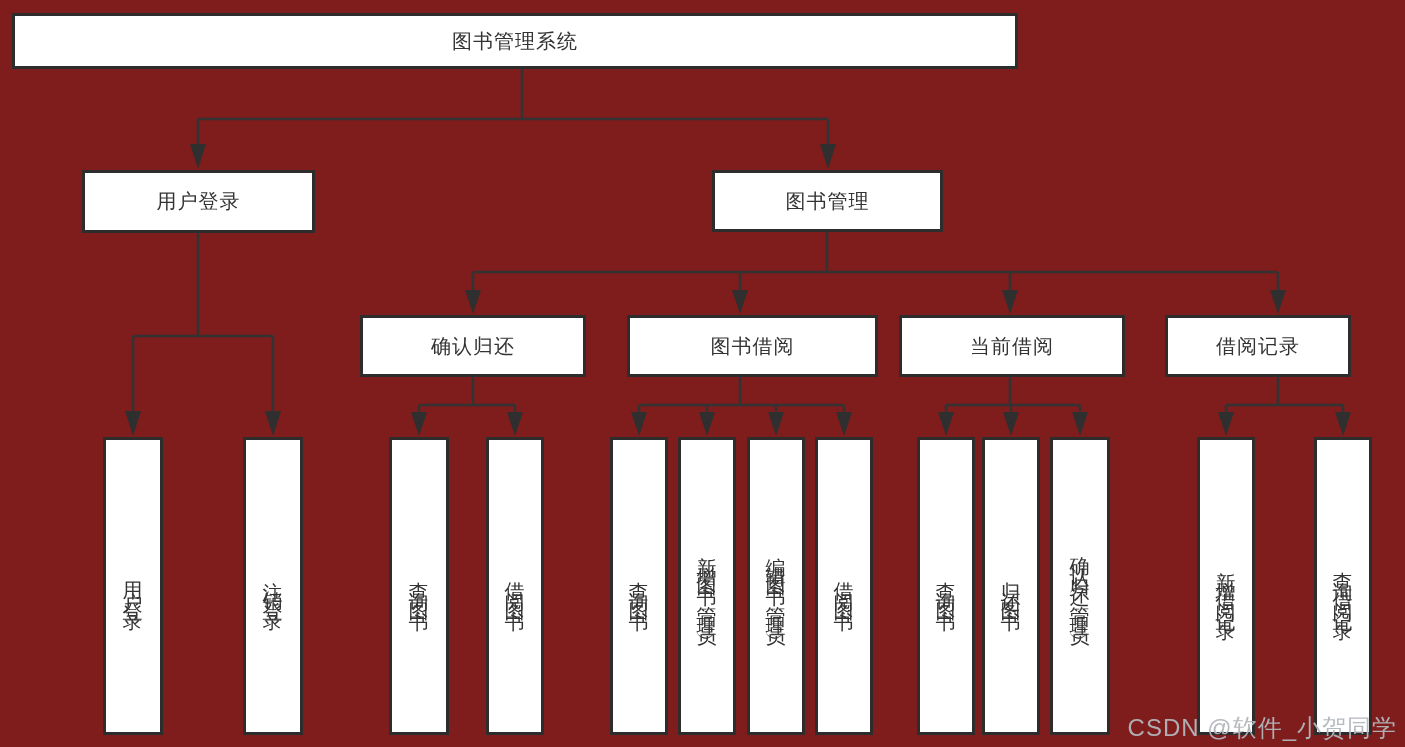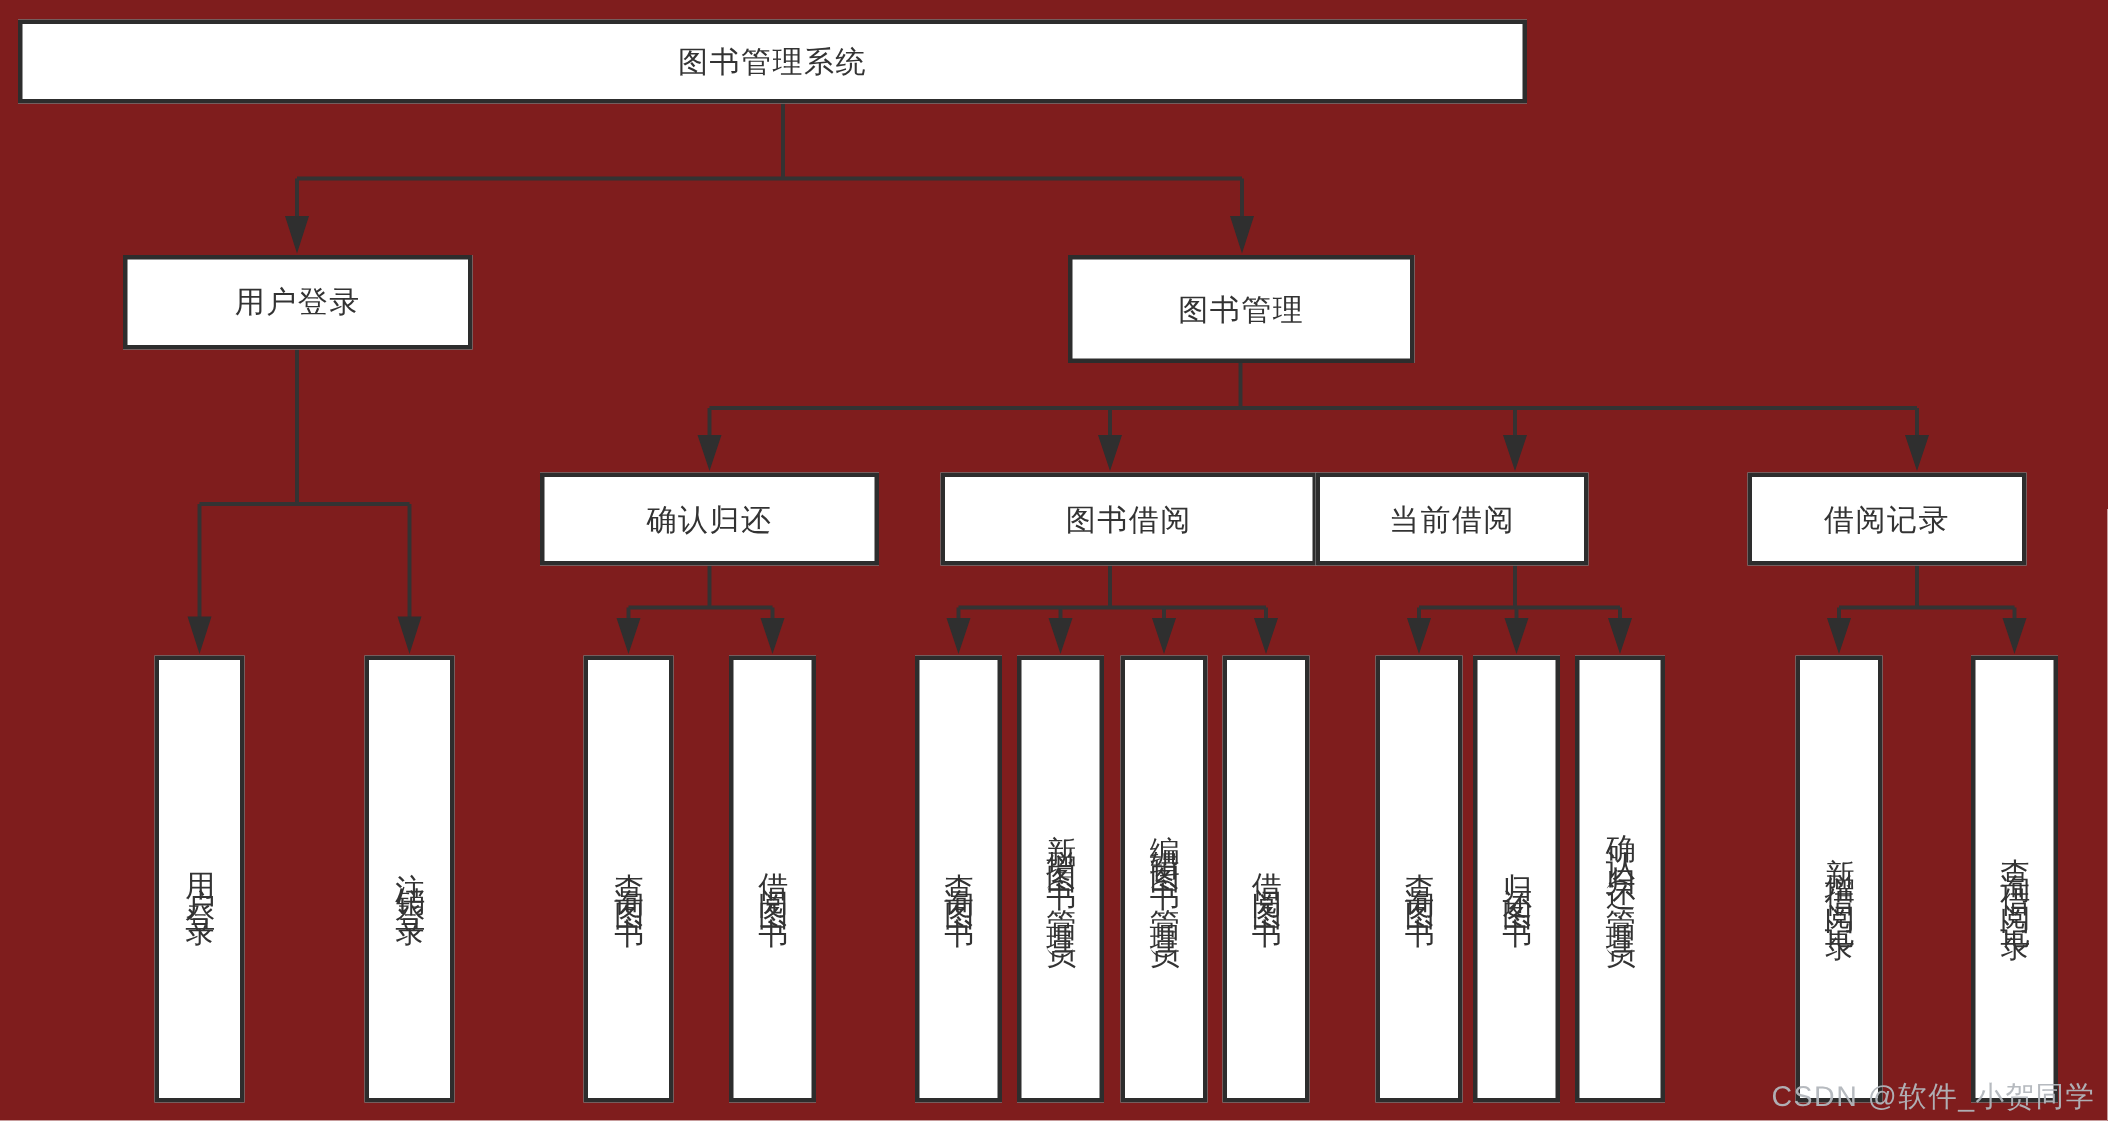--- a/index.html
+++ b/index.html
@@ -38,21 +38,21 @@
     text-orientation:mixed;
     letter-spacing:10px;
     font-size:20px;
     line-height:1.1;
   }
   .watermark{
     position:absolute;
     right:8px;
     bottom:3px;
     z-index:5;
-    font-size:19px;
+    font-size:24px;
     letter-spacing:1px;
     color:rgba(178,182,188,0.95);
     white-space:nowrap;
   }
 </style>
 </head>
 <body>
 
 <div class="canvas">
 
@@ -92,25 +92,25 @@
       <polygon points="1003,412 1019,412 1011,436"></polygon>
       <polygon points="1072,412 1088,412 1080,436"></polygon>
       <polygon points="1218,412 1234,412 1226,436"></polygon>
       <polygon points="1335,412 1351,412 1343,436"></polygon>
     </g>
   </svg>
 
   <div class="node" style="left:12px;top:13px;width:1006px;height:56px;">图书管理系统</div>
 
   <div class="node" style="left:82px;top:170px;width:233px;height:63px;">用户登录</div>
-  <div class="node" style="left:712px;top:170px;width:231px;height:72px;">图书管理</div>
+  <div class="node" style="left:712px;top:170px;width:231px;height:62px;">图书管理</div>
 
   <div class="node" style="left:360px;top:315px;width:226px;height:62px;">确认归还</div>
   <div class="node" style="left:627px;top:315px;width:251px;height:62px;">图书借阅</div>
-  <div class="node" style="left:877px;top:315px;width:182px;height:62px;">当前借阅</div>
+  <div class="node" style="left:899px;top:315px;width:226px;height:62px;">当前借阅</div>
   <div class="node" style="left:1165px;top:315px;width:186px;height:62px;">借阅记录</div>
 
   <div class="node leaf" style="left:103px;top:437px;width:60px;height:298px;">
     <span class="vtext">用户登录</span>
   </div>
   <div class="node leaf" style="left:243px;top:437px;width:60px;height:298px;">
     <span class="vtext">注销登录</span>
   </div>
 
   <div class="node leaf" style="left:389px;top:437px;width:60px;height:298px;">

